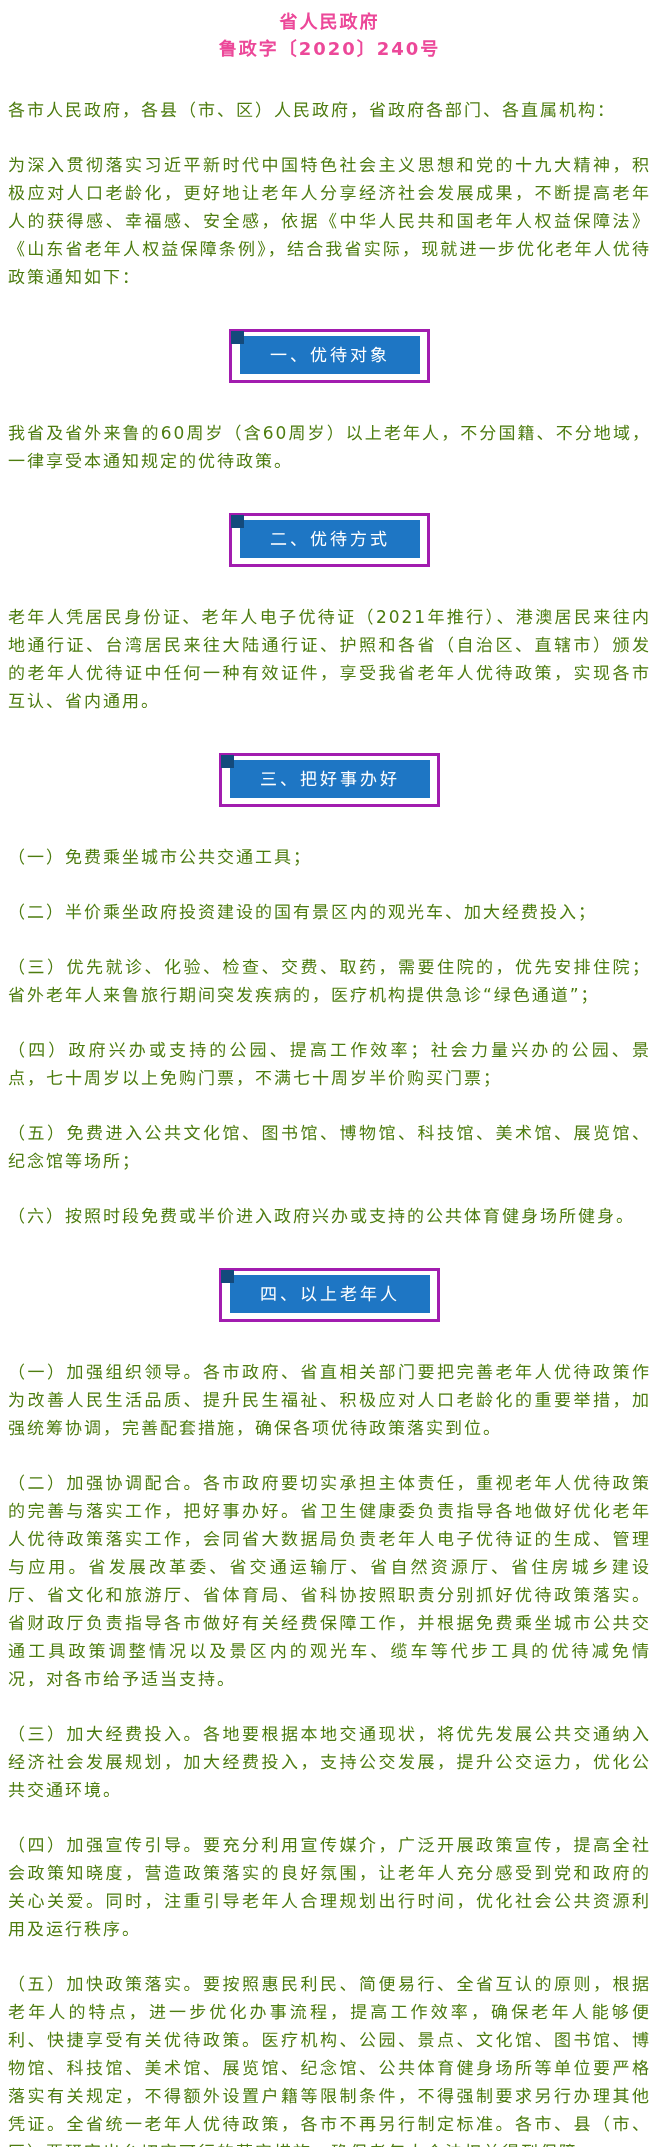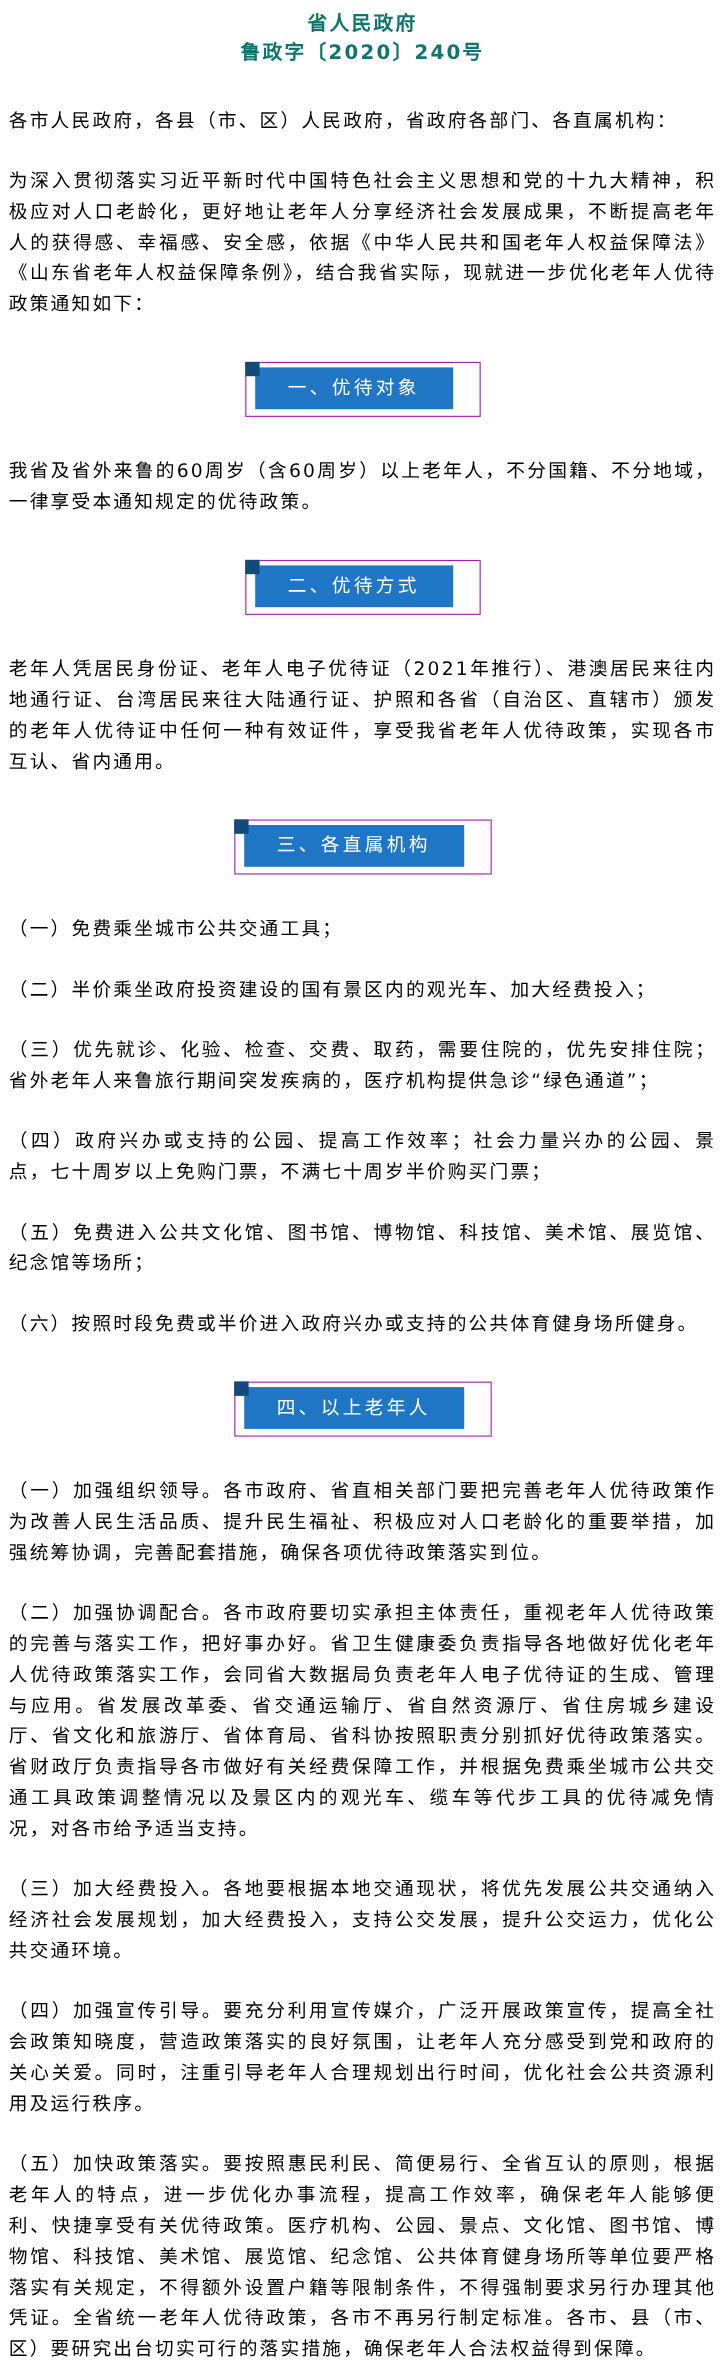--- a/index.html
+++ b/index.html
@@ -12,45 +12,45 @@
     font-family: "DejaVu Sans", "Liberation Sans", sans-serif;
     color: #595757;
   }
   .doc {
     box-sizing: border-box;
     width: 659px;
     padding: 8px 8px 10px 8px;
   }
   .title-block {
     text-align: center;
-    color: #0f766e;
+    color: #ec4899;
     font-size: 18px;
     line-height: 27px;
     letter-spacing: 2px;
     font-weight: 600;
     margin-bottom: 34px;
   }
   .title-block div { margin: 0; }
   .para {
     font-size: 17px;
     line-height: 28px;
     letter-spacing: 2px;
     text-align: justify;
-    color: #000000;
+    color: #4d7c0f;
     margin: 27px 0;
   }
   .badge-row {
     text-align: center;
     margin: 38px 0 36px 0;
   }
   .sec-badge {
     position: relative;
     display: inline-block;
-    border: 1px solid #a21caf;
-    padding: 4px 24px 6px 8px;
+    border: 3px solid #a21caf;
+    padding: 4px 7px 6px 8px;
     vertical-align: middle;
   }
   .sec-badge-fill {
     position: relative;
     z-index: 2;
     background: #1e76c4;
     color: #ffffff;
     font-size: 17px;
     letter-spacing: 3px;
     line-height: 22px;
@@ -79,21 +79,21 @@
 
   <p class="para">各市人民政府，各县（市、区）人民政府，省政府各部门、各直属机构：</p>
 
   <p class="para">为深入贯彻落实习近平新时代中国特色社会主义思想和党的十九大精神，积极应对人口老龄化，更好地让老年人分享经济社会发展成果，不断提高老年人的获得感、幸福感、安全感，依据《中华人民共和国老年人权益保障法》《山东省老年人权益保障条例》，结合我省实际，现就进一步优化老年人优待政策通知如下：</p>
 
   <div id="sections">
       <div class="badge-row"><div class="sec-badge"><span class="sec-badge-corner"></span><div class="sec-badge-fill">一、优待对象</div></div></div>
       <p class="para">我省及省外来鲁的60周岁（含60周岁）以上老年人，不分国籍、不分地域，一律享受本通知规定的优待政策。</p>
       <div class="badge-row"><div class="sec-badge"><span class="sec-badge-corner"></span><div class="sec-badge-fill">二、优待方式</div></div></div>
       <p class="para">老年人凭居民身份证、老年人电子优待证（2021年推行）、港澳居民来往内地通行证、台湾居民来往大陆通行证、护照和各省（自治区、直辖市）颁发的老年人优待证中任何一种有效证件，享受我省老年人优待政策，实现各市互认、省内通用。</p>
-      <div class="badge-row"><div class="sec-badge"><span class="sec-badge-corner"></span><div class="sec-badge-fill">三、各直属机构</div></div></div>
+      <div class="badge-row"><div class="sec-badge"><span class="sec-badge-corner"></span><div class="sec-badge-fill">三、把好事办好</div></div></div>
       <p class="para">（一）免费乘坐城市公共交通工具；</p>
       <p class="para">（二）半价乘坐政府投资建设的国有景区内的观光车、加大经费投入；</p>
       <p class="para">（三）优先就诊、化验、检查、交费、取药，需要住院的，优先安排住院；省外老年人来鲁旅行期间突发疾病的，医疗机构提供急诊“绿色通道”；</p>
       <p class="para">（四）政府兴办或支持的公园、提高工作效率；社会力量兴办的公园、景点，七十周岁以上免购门票，不满七十周岁半价购买门票；</p>
       <p class="para">（五）免费进入公共文化馆、图书馆、博物馆、科技馆、美术馆、展览馆、纪念馆等场所；</p>
       <p class="para">（六）按照时段免费或半价进入政府兴办或支持的公共体育健身场所健身。</p>
       <div class="badge-row"><div class="sec-badge"><span class="sec-badge-corner"></span><div class="sec-badge-fill">四、以上老年人</div></div></div>
       <p class="para">（一）加强组织领导。各市政府、省直相关部门要把完善老年人优待政策作为改善人民生活品质、提升民生福祉、积极应对人口老龄化的重要举措，加强统筹协调，完善配套措施，确保各项优待政策落实到位。</p>
       <p class="para">（二）加强协调配合。各市政府要切实承担主体责任，重视老年人优待政策的完善与落实工作，把好事办好。省卫生健康委负责指导各地做好优化老年人优待政策落实工作，会同省大数据局负责老年人电子优待证的生成、管理与应用。省发展改革委、省交通运输厅、省自然资源厅、省住房城乡建设厅、省文化和旅游厅、省体育局、省科协按照职责分别抓好优待政策落实。省财政厅负责指导各市做好有关经费保障工作，并根据免费乘坐城市公共交通工具政策调整情况以及景区内的观光车、缆车等代步工具的优待减免情况，对各市给予适当支持。</p>
       <p class="para">（三）加大经费投入。各地要根据本地交通现状，将优先发展公共交通纳入经济社会发展规划，加大经费投入，支持公交发展，提升公交运力，优化公共交通环境。</p>

